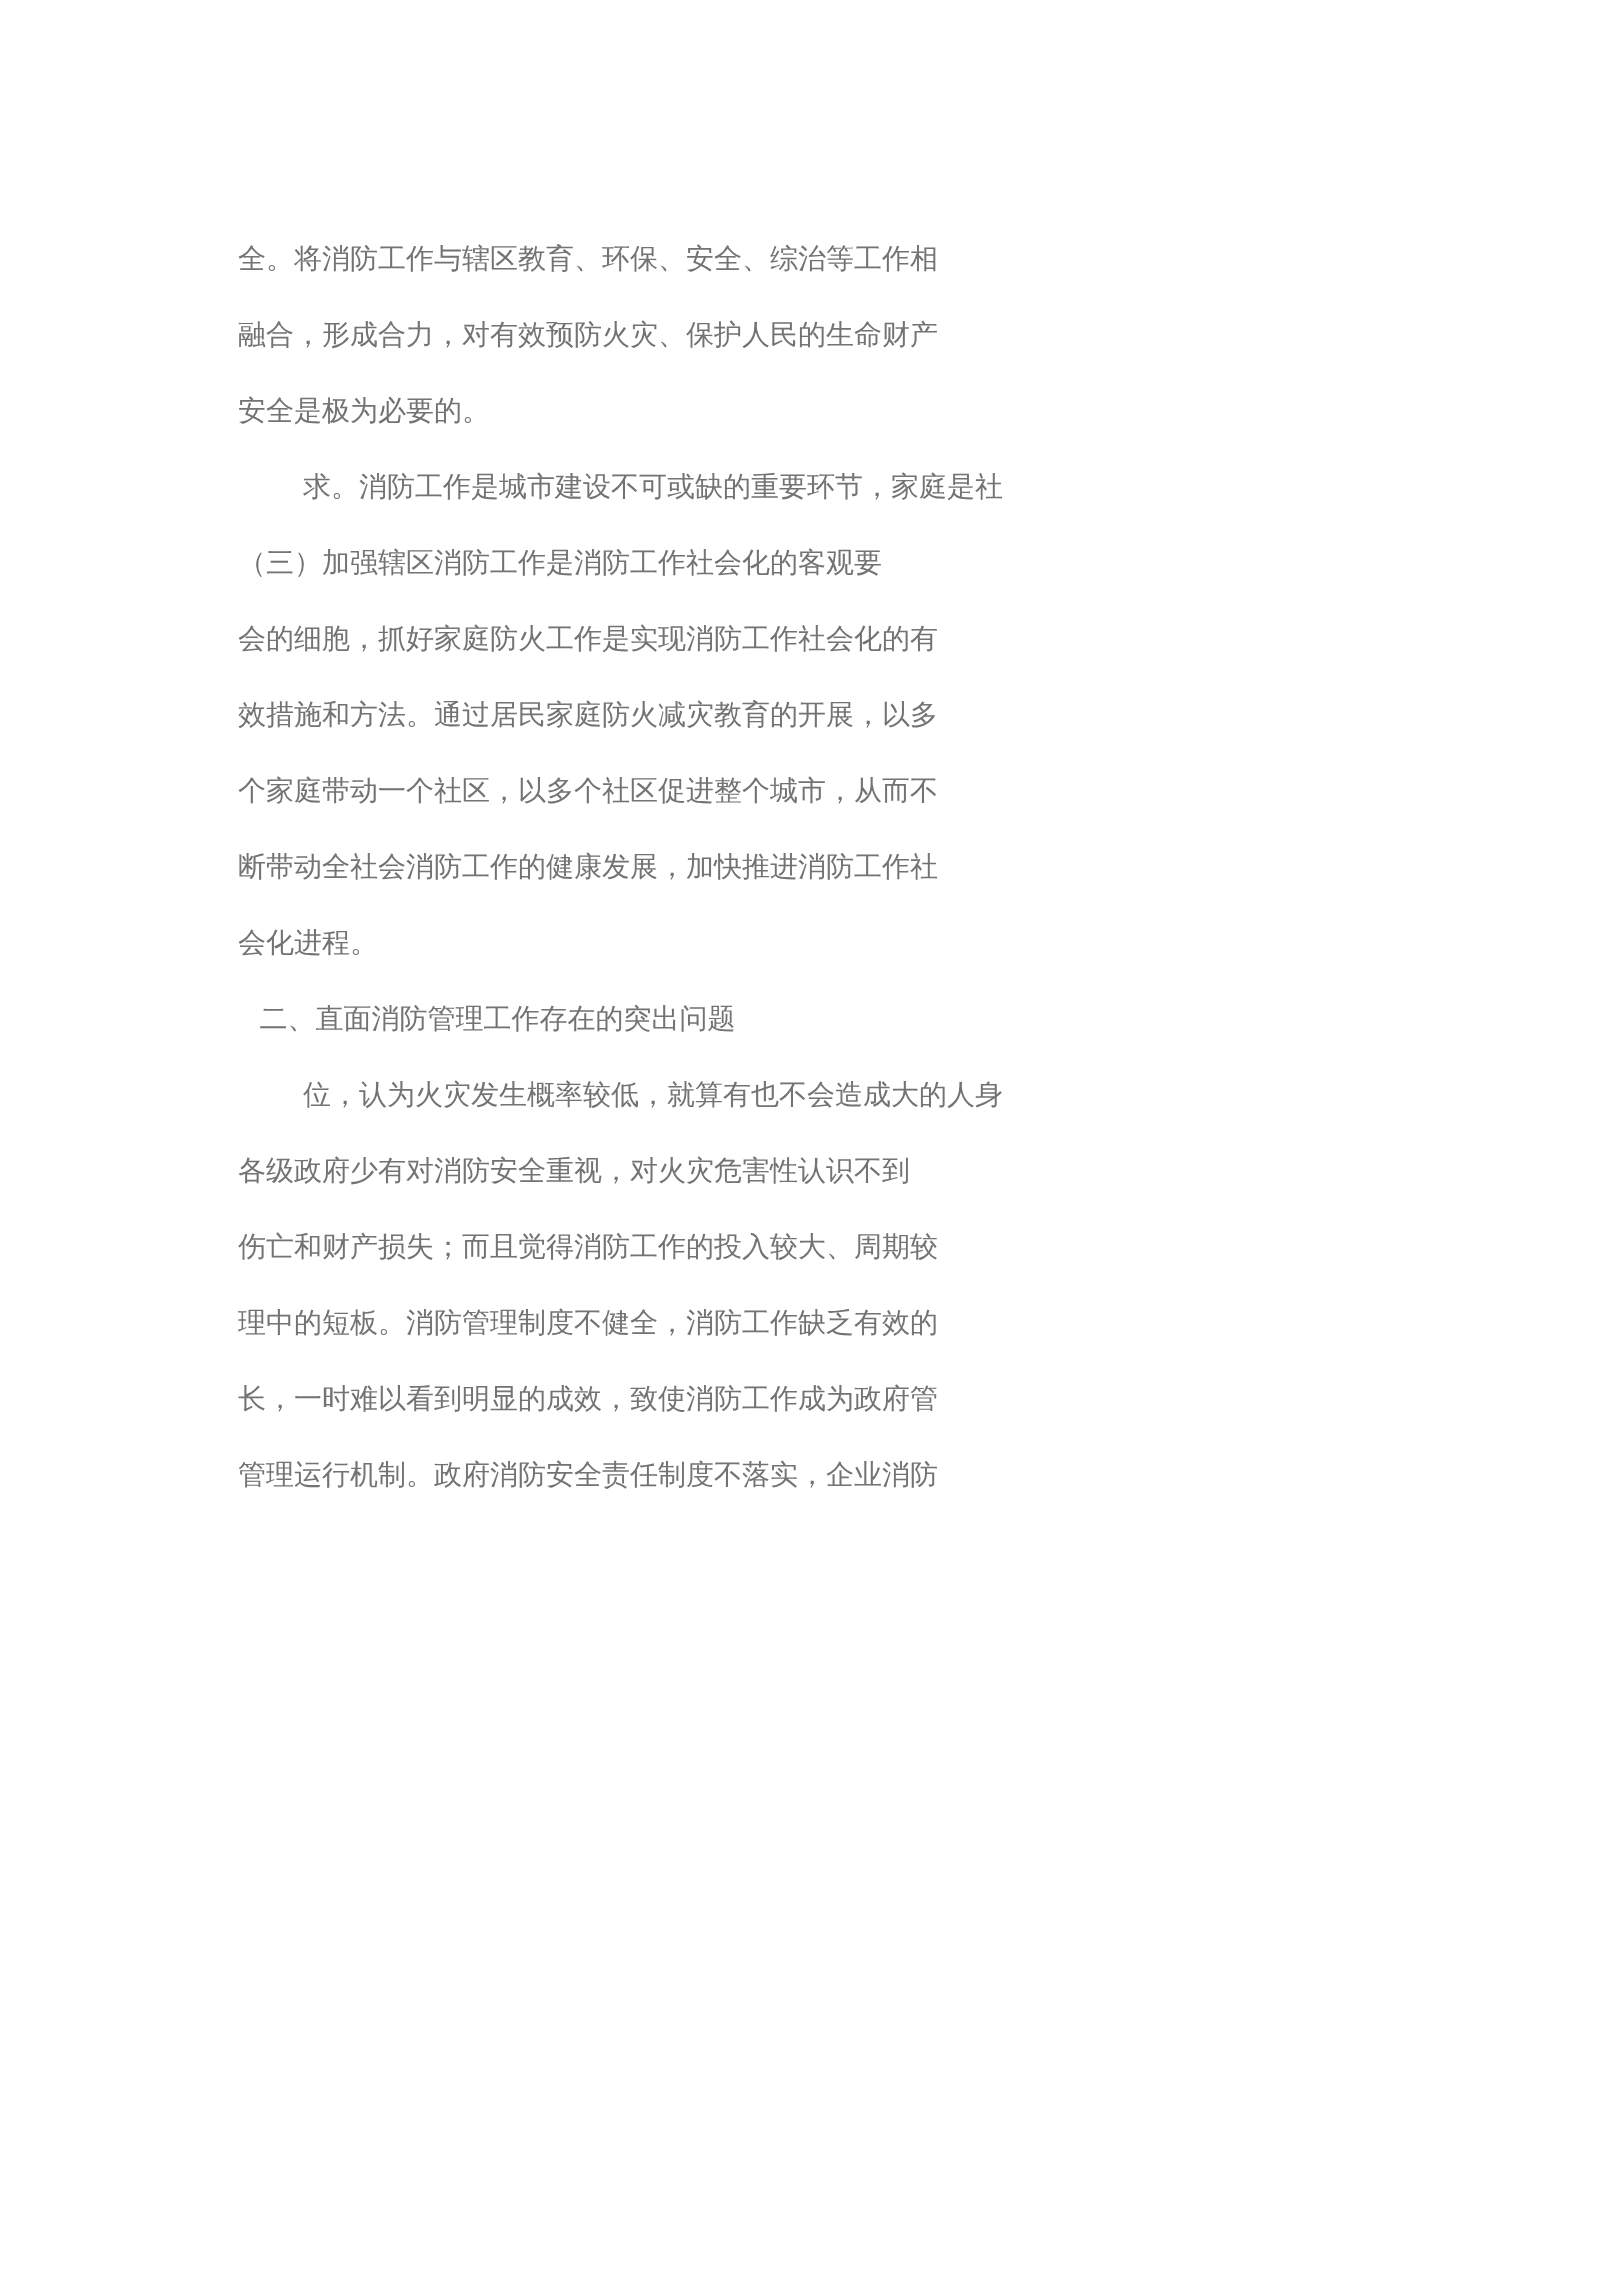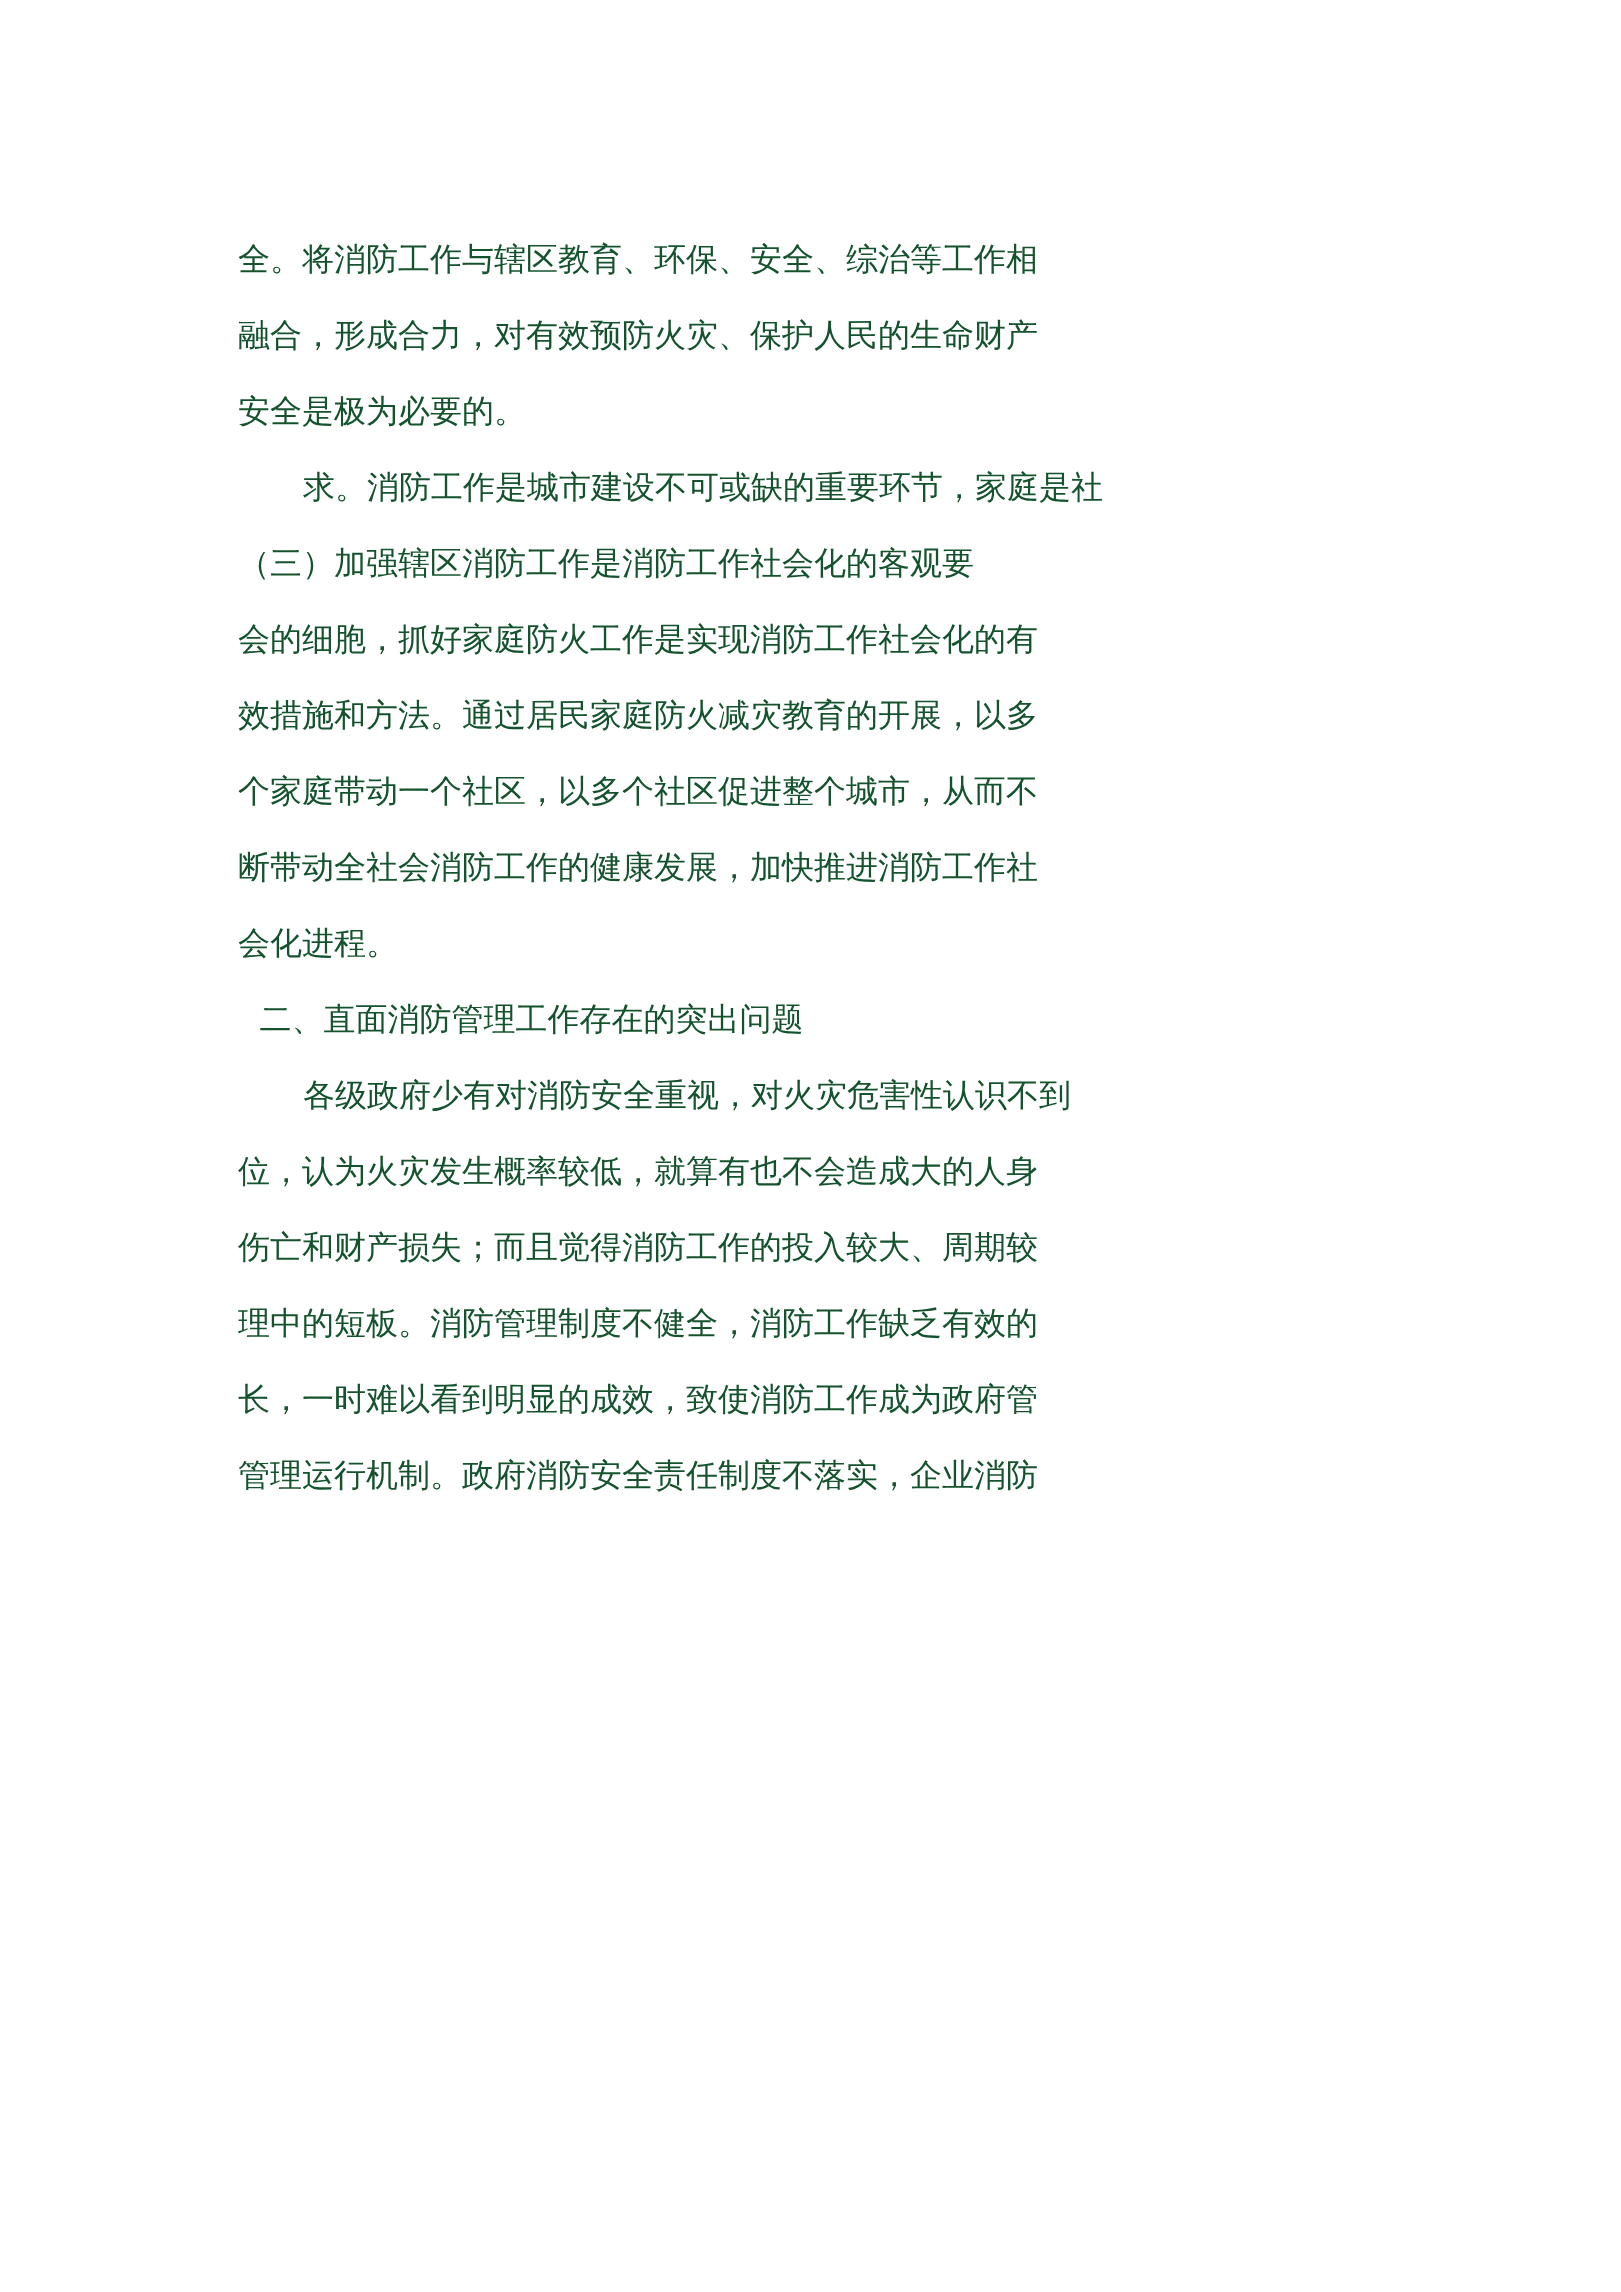--- a/index.html
+++ b/index.html
@@ -20,23 +20,23 @@
     width: 1621px;
     height: 2293px;
     background: #ffffff;
   }
   .doc-body {
     position: absolute;
     left: 238px;
     top: 221px;
     width: 1092px;
     font-family: "Liberation Sans", sans-serif;
-    font-size: 32px;
+    font-size: 28px;
     line-height: 76px;
-    color: #14532d;
+    color: #737373;
     font-weight: 400;
   }
   .para {
     margin: 0;
     padding: 0;
   }
   .line {
     height: 76px;
     white-space: nowrap;
     text-align: left;
@@ -64,22 +64,22 @@
         <div class="line">会的细胞，抓好家庭防火工作是实现消防工作社会化的有</div>
         <div class="line">效措施和方法。通过居民家庭防火减灾教育的开展，以多</div>
         <div class="line">个家庭带动一个社区，以多个社区促进整个城市，从而不</div>
         <div class="line">断带动全社会消防工作的健康发展，加快推进消防工作社</div>
         <div class="line">会化进程。</div>
       </div>
       <div class="para heading">
         <div class="line">二、直面消防管理工作存在的突出问题</div>
       </div>
       <div class="para numbered">
+        <div class="line">位，认为火灾发生概率较低，就算有也不会造成大的人身</div>
         <div class="line">各级政府少有对消防安全重视，对火灾危害性认识不到</div>
-        <div class="line">位，认为火灾发生概率较低，就算有也不会造成大的人身</div>
         <div class="line">伤亡和财产损失；而且觉得消防工作的投入较大、周期较</div>
         <div class="line">理中的短板。消防管理制度不健全，消防工作缺乏有效的</div>
         <div class="line">长，一时难以看到明显的成效，致使消防工作成为政府管</div>
         <div class="line">管理运行机制。政府消防安全责任制度不落实，企业消防</div>
       </div>
     </main>
 </div>
 
 
 </body></html>

